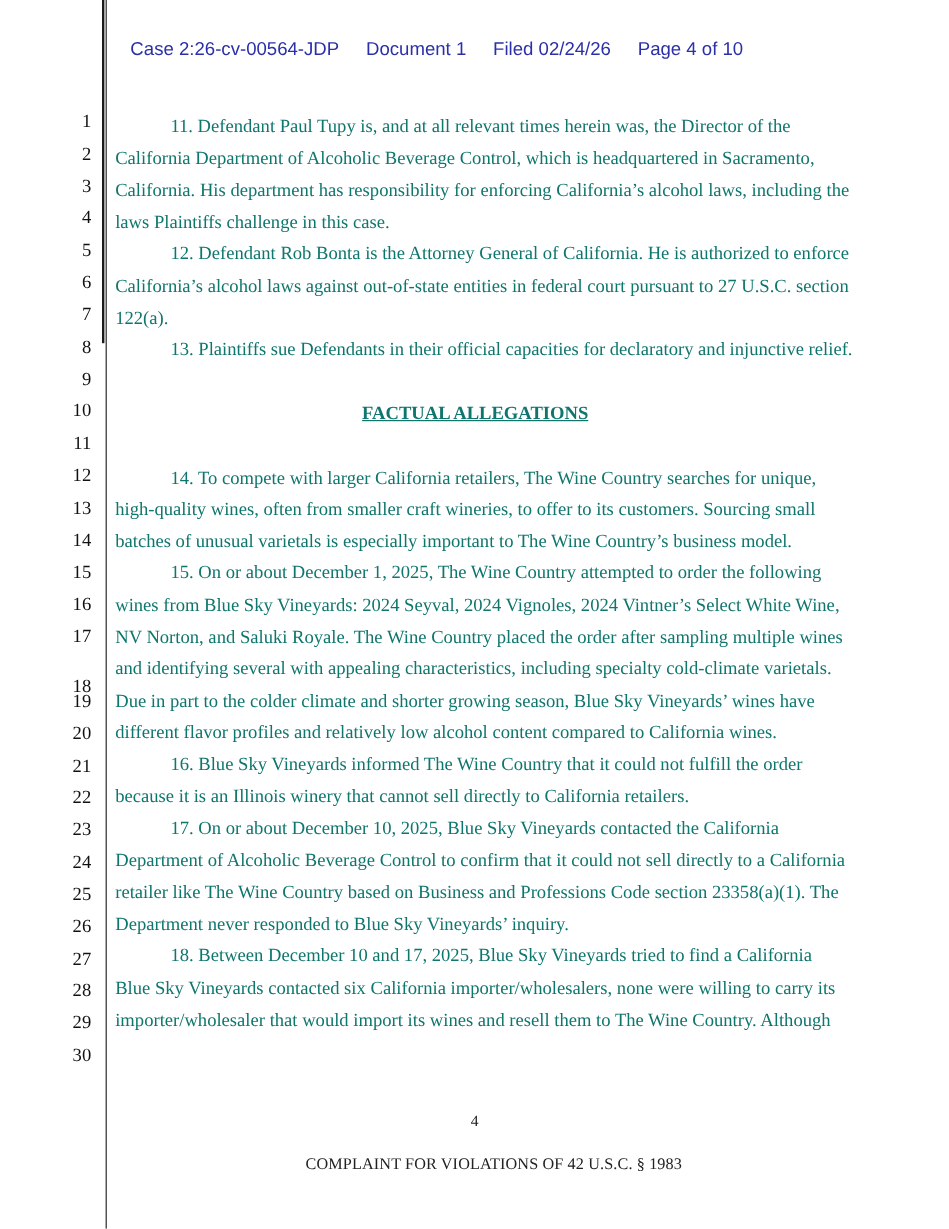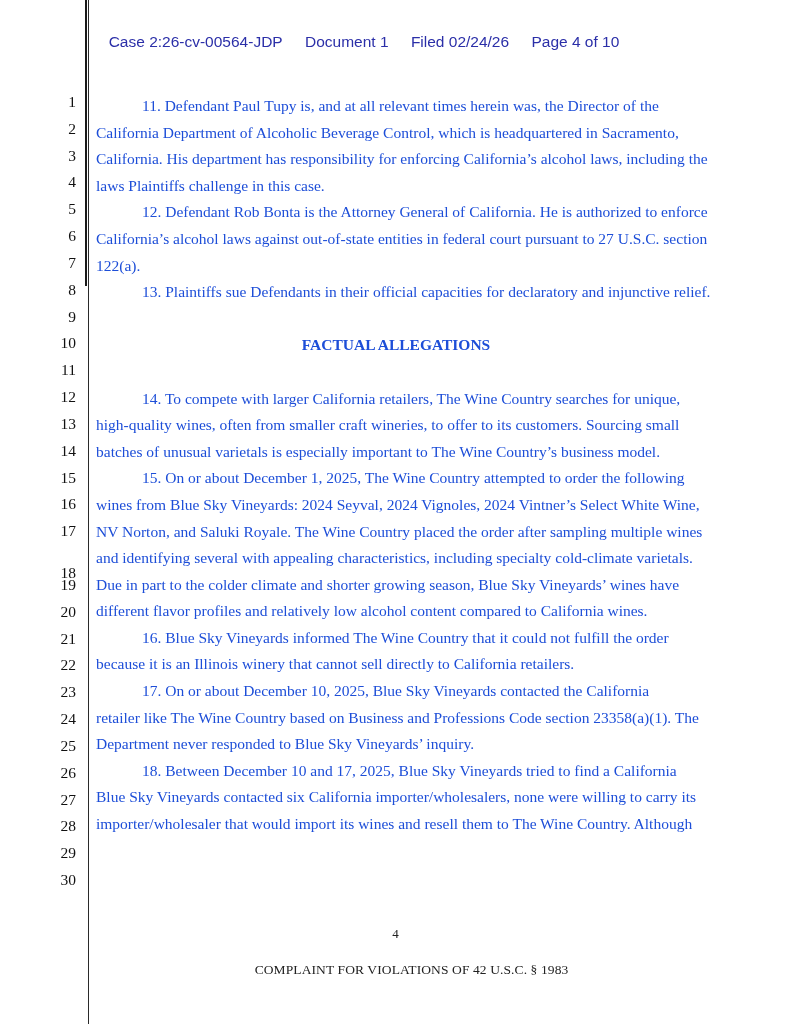--- a/index.html
+++ b/index.html
@@ -12,26 +12,26 @@
   }
   .header span { margin: 0 9px; }
   .rule-thick { position: absolute; left: 85px; top: 0; width: 2px; height: 286px; background: #1a1a1a; }
   .rule-thin { position: absolute; left: 88px; top: 0; width: 1px; height: 1024px; background: #2a2a2a; }
   .linenum {
     position: absolute; left: 40px; width: 36px; text-align: right;
     font-family: "Liberation Serif", serif; font-size: 15.5px; color: #111; line-height: 18px;
   }
   .body {
     position: absolute; left: 96px; top: 93px; width: 600px;
-    font-family: "Liberation Serif", serif; font-size: 15.5px; color: #1d4ed8;
+    font-family: "Liberation Serif", serif; font-size: 15.5px; color: #0f766e;
     line-height: 26.6px;
   }
   .body .ln { display: block; white-space: nowrap; height: 26.6px; }
   .body .ind { padding-left: 46px; }
-  .heading { text-align: center; font-weight: bold; display: block; height: 26.6px; }
+  .heading { text-align: center; font-weight: bold; text-decoration: underline; display: block; height: 26.6px; }
   .blank { display: block; height: 26.6px; }
   .pagenum {
     position: absolute; top: 926px; left: 0; width: 791px; text-align: center;
     font-family: "Liberation Serif", serif; font-size: 13px; color: #222;
   }
   .footer {
     position: absolute; top: 962px; left: 0; width: 791px; text-align: center;
     font-family: "Liberation Serif", serif; font-size: 13.5px; color: #222; letter-spacing: 0.1px; padding-left: 16px;
   }
 </style>
@@ -113,20 +113,21 @@
       <span class="ln">and identifying several with appealing characteristics, including specialty cold-climate varietals.</span>
       <span class="ln">Due in part to the colder climate and shorter growing season, Blue Sky Vineyards’ wines have</span>
       <span class="ln">different flavor profiles and relatively low alcohol content compared to California wines.</span>
     </div>
     <div>
       <span class="ln ind">16. Blue Sky Vineyards informed The Wine Country that it could not fulfill the order</span>
       <span class="ln">because it is an Illinois winery that cannot sell directly to California retailers.</span>
     </div>
     <div>
       <span class="ln ind">17. On or about December 10, 2025, Blue Sky Vineyards contacted the California</span>
+      <span class="ln">Department of Alcoholic Beverage Control to confirm that it could not sell directly to a California</span>
       <span class="ln">retailer like The Wine Country based on Business and Professions Code section 23358(a)(1). The</span>
       <span class="ln">Department never responded to Blue Sky Vineyards’ inquiry.</span>
     </div>
     <div>
       <span class="ln ind">18. Between December 10 and 17, 2025, Blue Sky Vineyards tried to find a California</span>
       <span class="ln">Blue Sky Vineyards contacted six California importer/wholesalers, none were willing to carry its</span>
       <span class="ln">importer/wholesaler that would import its wines and resell them to The Wine Country. Although</span>
     </div>
   </div>
 

